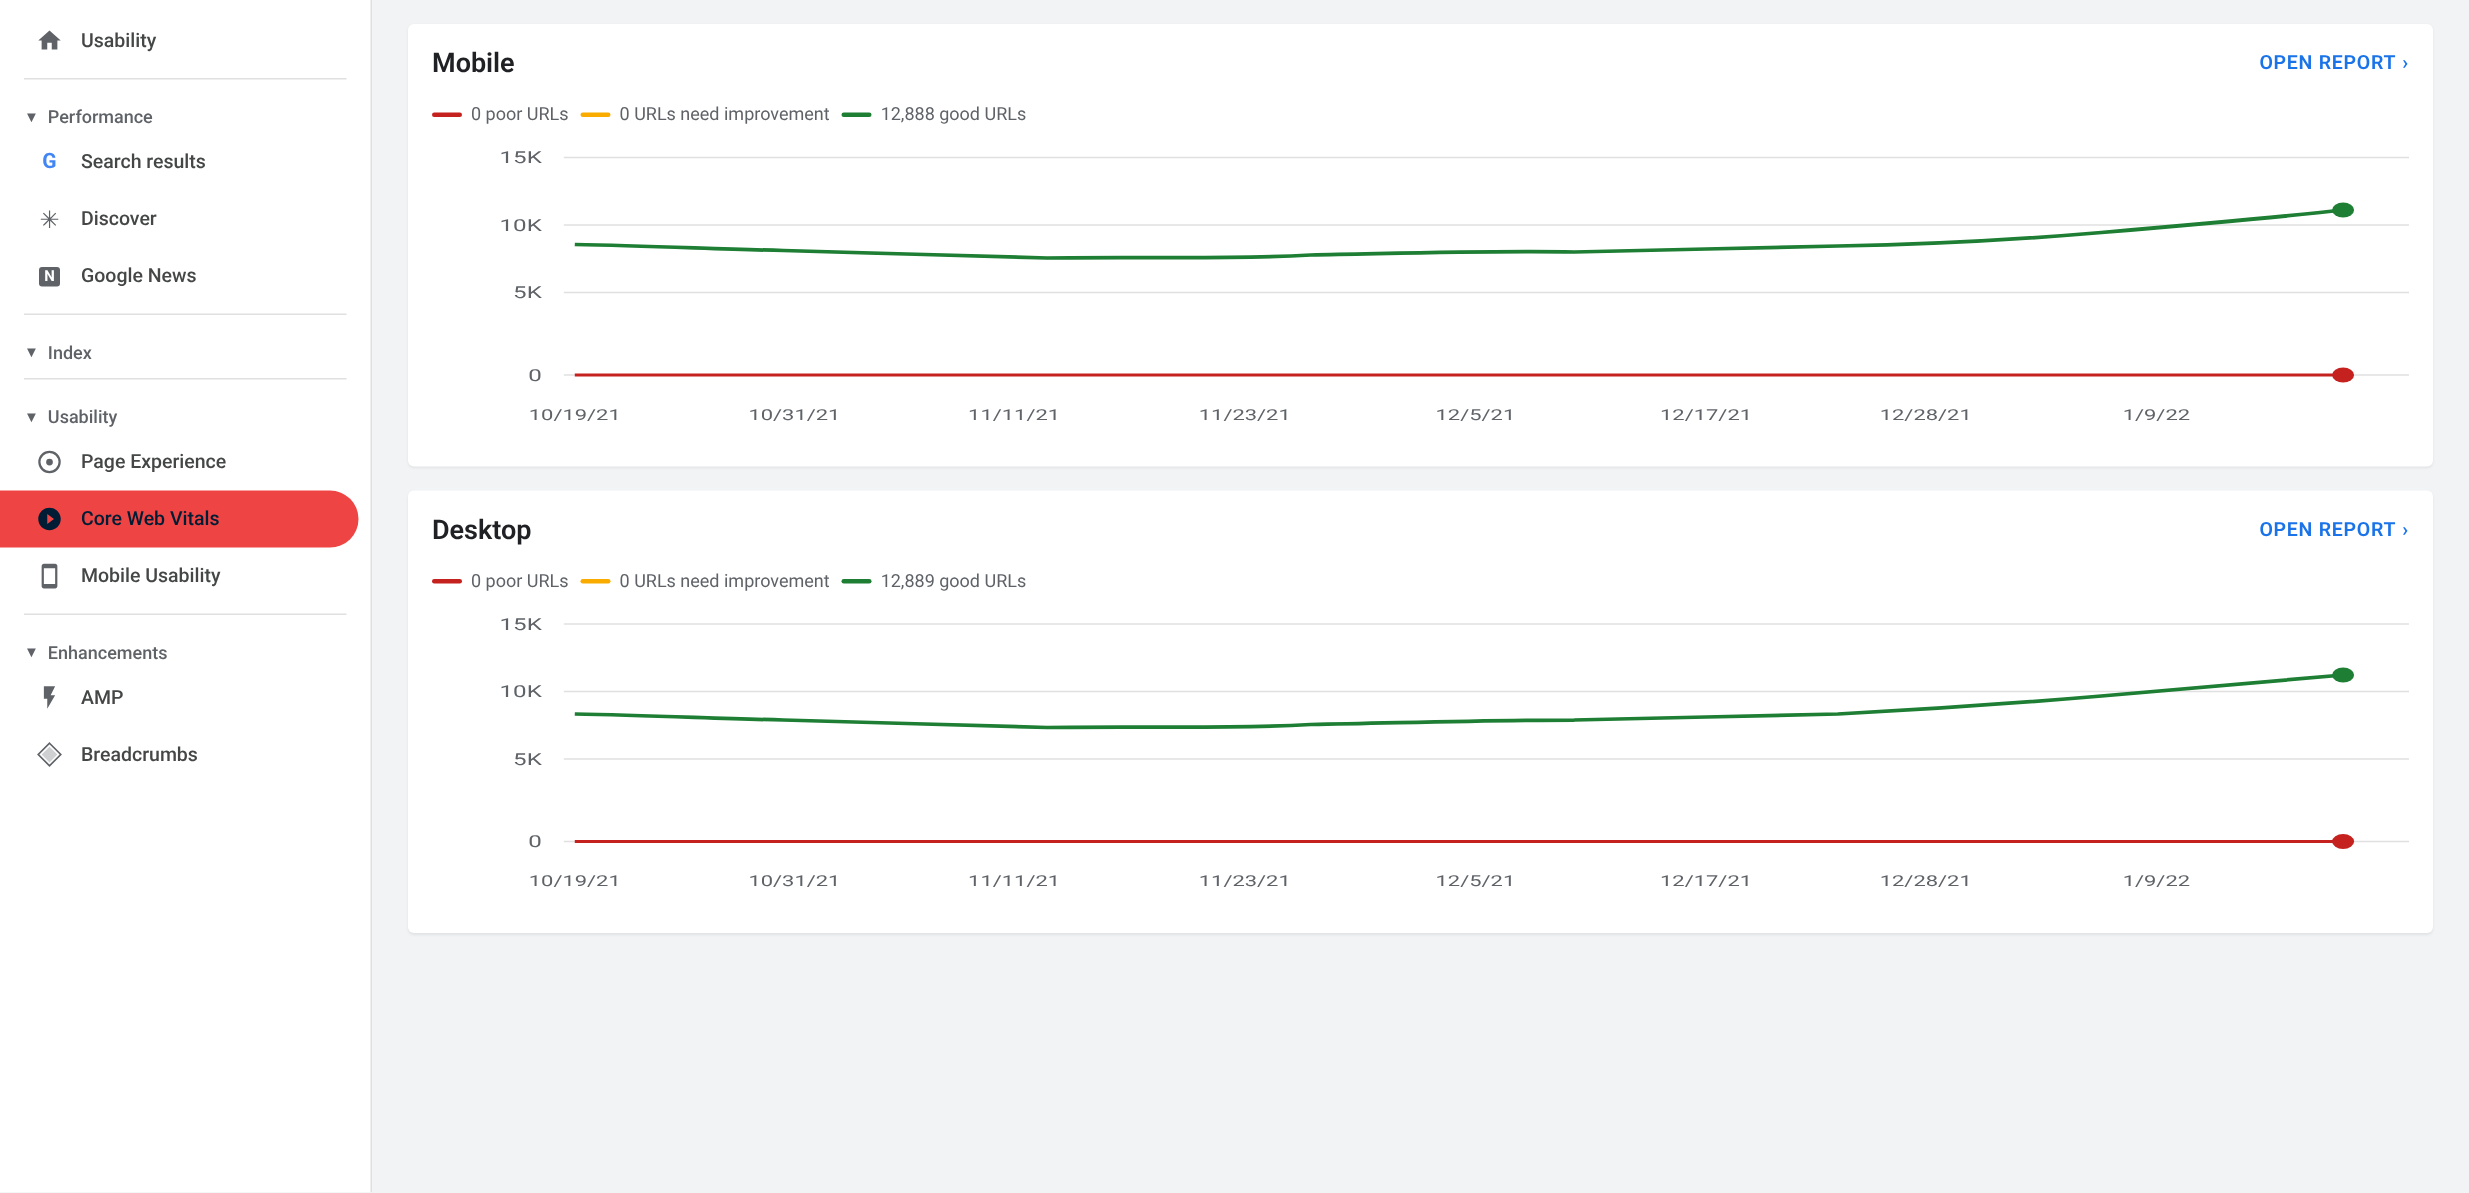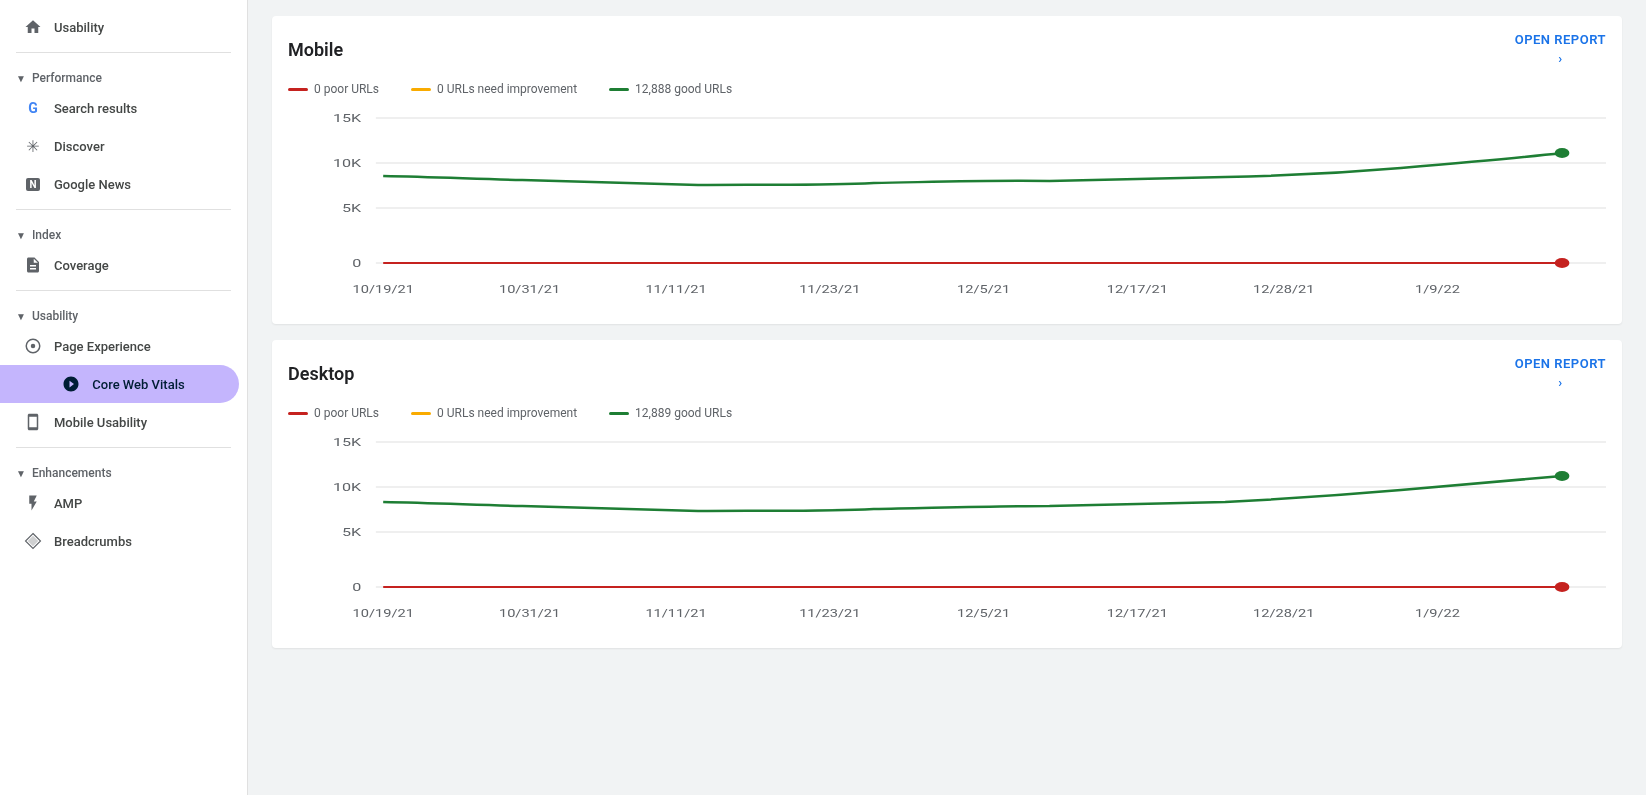--- a/index.html
+++ b/index.html
@@ -29,23 +29,22 @@
       cursor: pointer;
       border-radius: 0 24px 24px 0;
       margin-right: 8px;
       color: #444746;
       font-size: 13px;
       font-weight: 500;
       gap: 12px;
       transition: background 0.1s;
     }
     .sidebar-item.active {
-      background: #c4b5fd;
+      background: #ef4444;
       color: #001d35;
-      justify-content: center;
     }
     .sidebar-icon {
       width: 18px;
       height: 18px;
       display: flex;
       align-items: center;
       justify-content: center;
       flex-shrink: 0;
     }
     .sidebar-section-header {
@@ -93,26 +92,25 @@
       color: #1a73e8;
       font-size: 13px;
       font-weight: 600;
       text-transform: uppercase;
       letter-spacing: 0.5px;
       cursor: pointer;
       display: flex;
       align-items: center;
       gap: 4px;
       text-decoration: none;
-      flex-direction: column;
     }
     
     .legend {
       display: flex;
-      gap: 32px;
+      gap: 8px;
       margin-bottom: 12px;
       align-items: flex-start;
     }
     .legend-item {
       display: flex;
       align-items: center;
       gap: 6px;
       font-size: 12px;
       color: #5f6368;
     }
@@ -179,28 +177,20 @@
       <span style="background:#5f6368;color:#fff;font-size:10px;padding:1px 3px;border-radius:2px;font-weight:700;">N</span>
     </span>
     <span>Google News</span>
   </div>
 
   <div class="sidebar-divider"></div>
 
   <div class="sidebar-section-header">
     <span class="chevron">▼</span>
     <span>Index</span>
-  </div>
-  <div class="sidebar-item">
-    <span class="sidebar-icon">
-      <svg width="18" height="18" viewBox="0 0 24 24" fill="#5f6368">
-          <path d="M14 2H6c-1.1 0-2 .9-2 2v16c0 1.1.9 2 2 2h12c1.1 0 2-.9 2-2V8l-6-6zm2 16H8v-2h8v2zm0-4H8v-2h8v2zm-3-5V3.5L18.5 9H13z"></path>
-        </svg>
-    </span>
-    <span>Coverage</span>
   </div>
 
   <div class="sidebar-divider"></div>
 
   <div class="sidebar-section-header">
     <span class="chevron">▼</span>
     <span>Usability</span>
   </div>
   <div class="sidebar-item">
     <span class="sidebar-icon">

